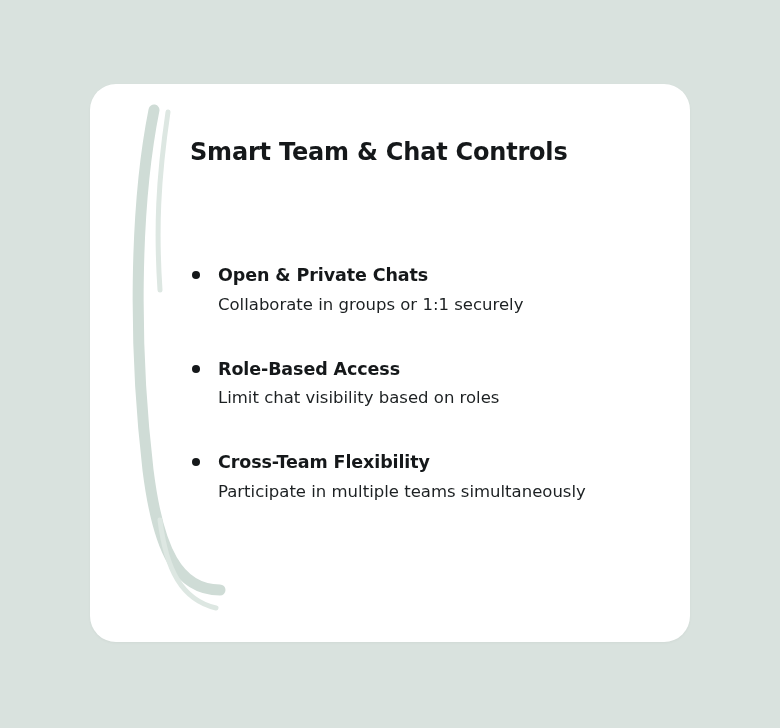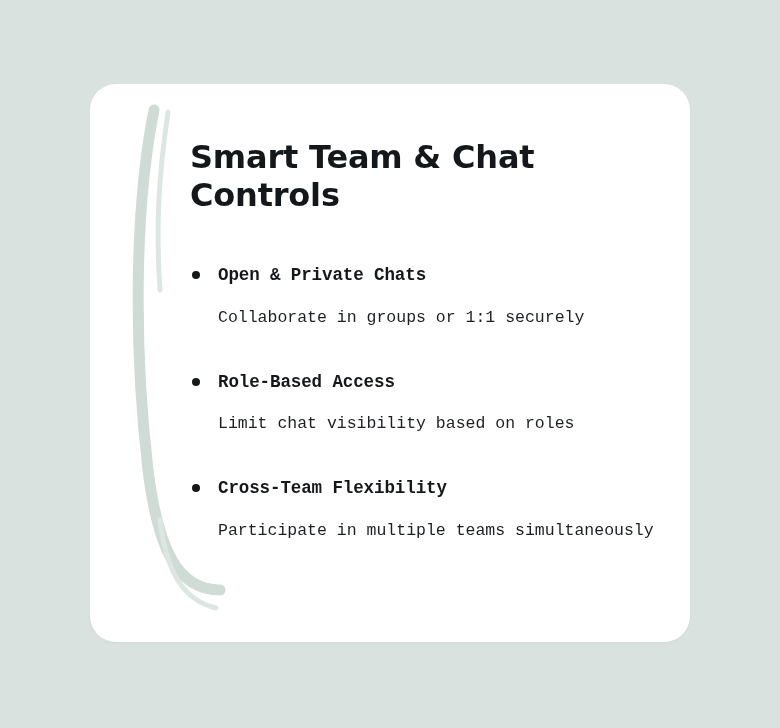--- a/index.html
+++ b/index.html
@@ -38,36 +38,35 @@
     pointer-events: none;
   }
   .content {
     position: absolute;
     left: 100px;
     top: 54px;
     right: 28px;
   }
   .title {
     font-family: "DejaVu Sans", sans-serif;
-    font-size: 32px;
+    font-size: 24px;
     font-weight: bold;
     color: #15181a;
     letter-spacing: -0.2px;
     margin: 0 0 0 0;
     line-height: 1.2;
   }
   .list {
     list-style: none;
     margin: 0;
     padding: 0;
     position: absolute;
     left: 128px;
     top: 180px;
     right: 26px;
-    font-family: Liberation Mono, monospace;
   }
   .item {
     position: relative;
     margin-bottom: 42px;
   }
   .item:last-child {
     margin-bottom: 0;
   }
   .bullet {
     position: absolute;
@@ -83,21 +82,21 @@
     font-weight: bold;
     color: #15181a;
     line-height: 1.35;
     letter-spacing: -0.1px;
   }
   .item-desc {
     font-size: 16.5px;
     font-weight: normal;
     color: #1c2022;
     line-height: 1.4;
-    margin-top: 18px;
+    margin-top: 5px;
   }
 </style>
 </head>
 <body>
 
 <div class="stage">
   <div class="card">
 
     <svg class="deco" viewBox="0 0 130 540" aria-hidden="true">
       <path d="M46 20 C 26 120, 26 260, 40 380 C 50 460, 70 500, 112 500" fill="none" stroke="#cfdcd6" stroke-width="11" stroke-linecap="round"></path>

